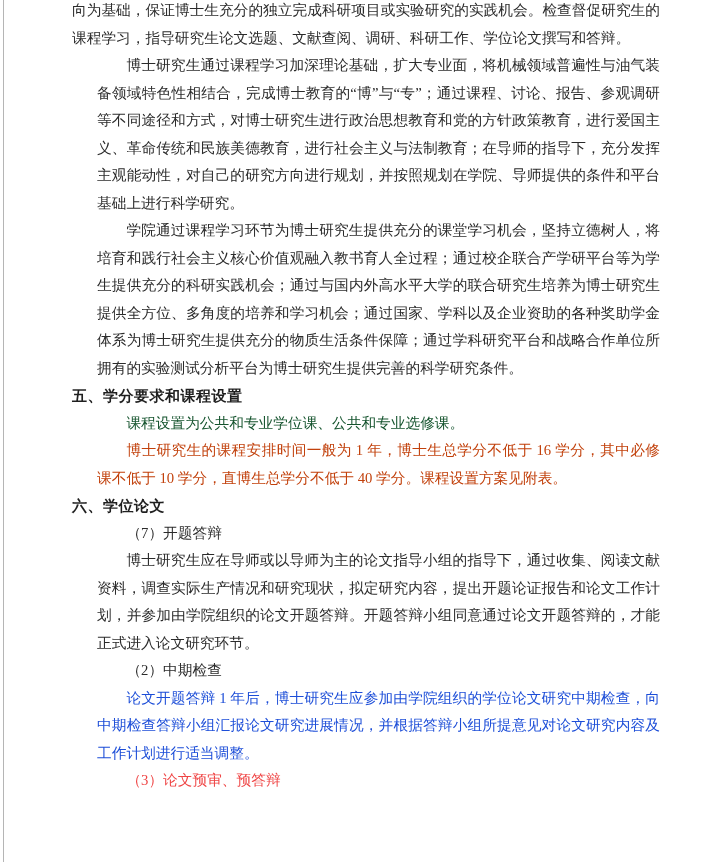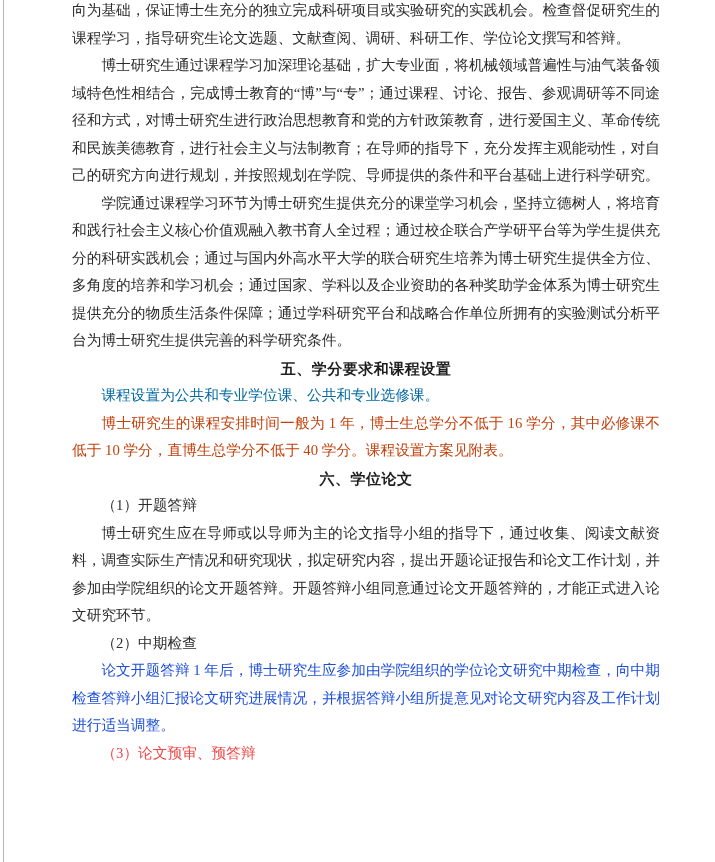--- a/index.html
+++ b/index.html
@@ -29,43 +29,44 @@
   .content p {
     margin: 0;
     font-size: 14.7px;
     line-height: 27.5px;
     text-align: justify;
     text-justify: inter-character;
     word-break: break-all;
   }
   .content p.indent {
     text-indent: 2em;
+    margin-left: 25px;
   }
   .content p.heading {
     font-family: "Liberation Sans", "DejaVu Sans", sans-serif;
     font-weight: bold;
     font-size: 15px;
     letter-spacing: 0.5px;
-    text-align: center;
+    text-align: left;
   }
   .content p.subheading {
     text-align: left;
   }
 </style>
 </head>
 <body style="background: rgb(255, 255, 255);">
 
 <div class="page-edge-line" style="background: rgb(181, 181, 181);"></div>
 
 <div class="content">
     <p class="paragraph" style="color: rgb(43, 43, 43);">向为基础，保证博士生充分的独立完成科研项目或实验研究的实践机会。检查督促研究生的课程学习，指导研究生论文选题、文献查阅、调研、科研工作、学位论文撰写和答辩。</p>
     <p class="paragraph indent" style="color: rgb(43, 43, 43);">博士研究生通过课程学习加深理论基础，扩大专业面，将机械领域普遍性与油气装备领域特色性相结合，完成博士教育的“博”与“专”；通过课程、讨论、报告、参观调研等不同途径和方式，对博士研究生进行政治思想教育和党的方针政策教育，进行爱国主义、革命传统和民族美德教育，进行社会主义与法制教育；在导师的指导下，充分发挥主观能动性，对自己的研究方向进行规划，并按照规划在学院、导师提供的条件和平台基础上进行科学研究。</p>
     <p class="paragraph indent" style="color: rgb(43, 43, 43);">学院通过课程学习环节为博士研究生提供充分的课堂学习机会，坚持立德树人，将培育和践行社会主义核心价值观融入教书育人全过程；通过校企联合产学研平台等为学生提供充分的科研实践机会；通过与国内外高水平大学的联合研究生培养为博士研究生提供全方位、多角度的培养和学习机会；通过国家、学科以及企业资助的各种奖助学金体系为博士研究生提供充分的物质生活条件保障；通过学科研究平台和战略合作单位所拥有的实验测试分析平台为博士研究生提供完善的科学研究条件。</p>
     <p class="heading" style="color: rgb(31, 31, 31);">五、学分要求和课程设置</p>
-    <p class="paragraph indent" style="color: #0369a1;">课程设置为公共和专业学位课、公共和专业选修课。</p>
+    <p class="paragraph indent" style="color: #14532d;">课程设置为公共和专业学位课、公共和专业选修课。</p>
     <p class="paragraph indent" style="color: #c2410c;">博士研究生的课程安排时间一般为 1 年，博士生总学分不低于 16 学分，其中必修课不低于 10 学分，直博生总学分不低于 40 学分。课程设置方案见附表。</p>
     <p class="heading" style="color: rgb(31, 31, 31);">六、学位论文</p>
-    <p class="subheading indent" style="color: rgb(43, 43, 43);">（1）开题答辩</p>
+    <p class="subheading indent" style="color: rgb(43, 43, 43);">（7）开题答辩</p>
     <p class="paragraph indent" style="color: rgb(43, 43, 43);">博士研究生应在导师或以导师为主的论文指导小组的指导下，通过收集、阅读文献资料，调查实际生产情况和研究现状，拟定研究内容，提出开题论证报告和论文工作计划，并参加由学院组织的论文开题答辩。开题答辩小组同意通过论文开题答辩的，才能正式进入论文研究环节。</p>
     <p class="subheading indent" style="color: rgb(43, 43, 43);">（2）中期检查</p>
     <p class="paragraph indent" style="color: #1d4ed8;">论文开题答辩 1 年后，博士研究生应参加由学院组织的学位论文研究中期检查，向中期检查答辩小组汇报论文研究进展情况，并根据答辩小组所提意见对论文研究内容及工作计划进行适当调整。</p>
     <p class="subheading indent" style="color: #ef4444;">（3）论文预审、预答辩</p>
   </div>
 
 </body></html>

